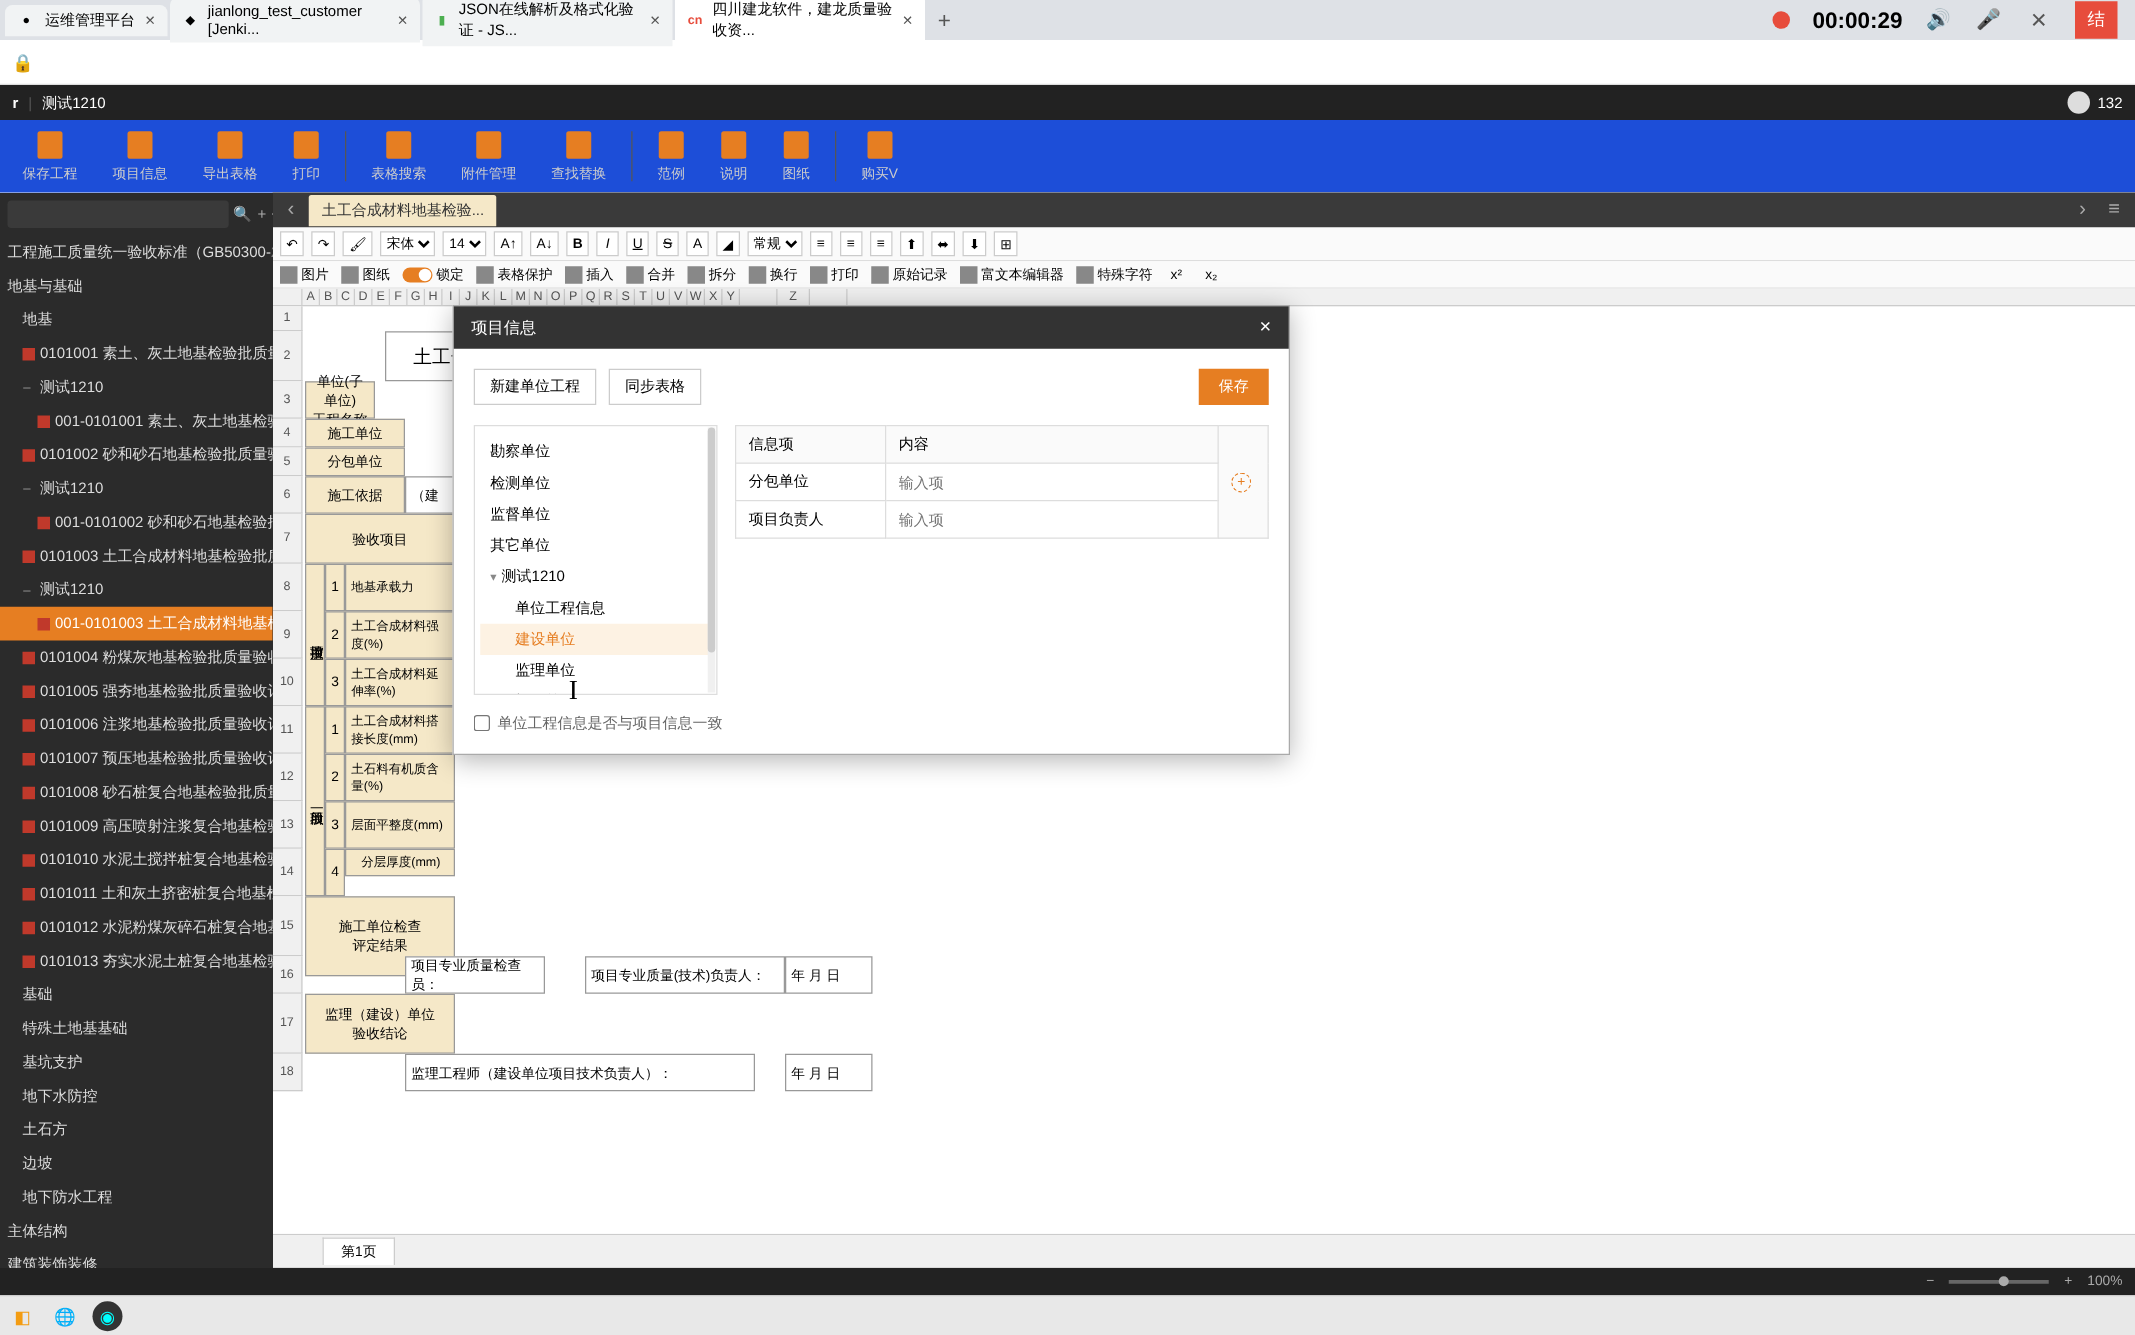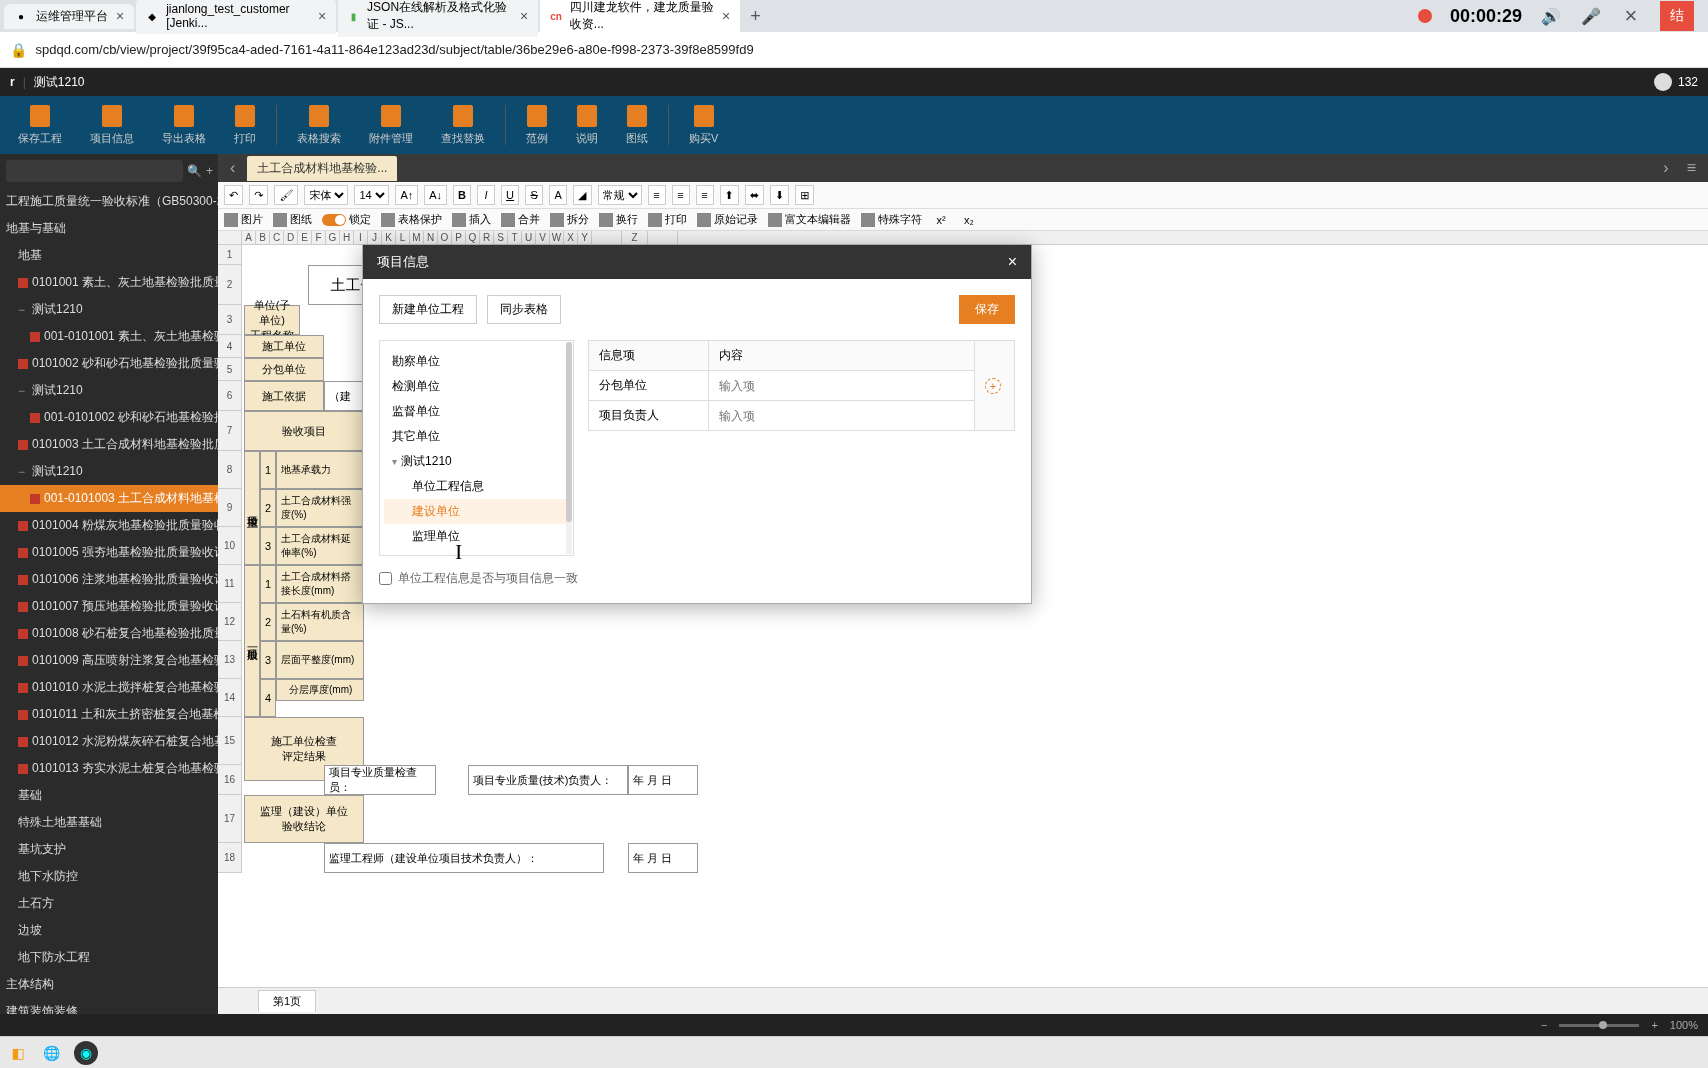--- a/index.html
+++ b/index.html
@@ -23,21 +23,21 @@
 .lock-icon { color: #5f6368; font-size: 14px; }
 .url { font-size: 13px; color: #202124; }
 
 
 .app-header { background: #222; color: #fff; height: 28px; display: flex; align-items: center; padding: 0 10px; font-size: 12px; }
 .app-header .divider { margin: 0 8px; color: #555; }
 .user-badge { margin-left: auto; display: flex; align-items: center; gap: 6px; }
 .user-avatar { width: 18px; height: 18px; background: #ddd; border-radius: 50%; }
 
 
-.app-toolbar { background: #0c4a6e; height: 58px; display: flex; align-items: center; padding: 0 4px; gap: 0; }
+.app-toolbar { background: #1d4ed8; height: 58px; display: flex; align-items: center; padding: 0 4px; gap: 0; }
 .tb-item { display: flex; flex-direction: column; align-items: center; padding: 4px 14px; cursor: pointer; justify-content: center; }
 .tb-icon { width: 20px; height: 22px; background: #e67e22; border-radius: 2px; margin-bottom: 4px; }
 .tb-label { color: #ccc; font-size: 11px; }
 .tb-sep { width: 1px; height: 40px; background: #555; margin: 0 6px; }
 
 
 .main { display: flex; height: 860px; }
 .sidebar { width: 218px; background: #2b2b2b; color: #ddd; font-size: 12px; overflow-y: auto; }
 .sb-search { padding: 6px; display: flex; gap: 4px; align-items: center; }
 .sb-search-box { flex: 1; height: 22px; background: #3a3a3a; border: none; border-radius: 3px; }
@@ -145,21 +145,20 @@
     <span class="rec-time">00:00:29</span>
     <span class="rec-icon">🔊</span>
     <span class="rec-icon">🎤</span>
     <span class="rec-icon" style="font-size:22px">×</span>
     <span class="end-btn">结</span>
   </div>
 </div>
 
 <div class="addr-bar">
   <span class="lock-icon">🔒</span>
-  <span class="url">spdqd.com/cb/view/project/39f95ca4-aded-7161-4a11-864e123ad23d/subject/table/36be29e6-a80e-f998-2373-39f8e8599fd9</span>
 </div>
 
 <div class="app-header">
   <span style="font-weight:bold">r</span>
   <span class="divider">|</span>
   <span>测试1210</span>
   <div class="user-badge">
     <span class="user-avatar"></span>
     <span>132</span>
   </div>

